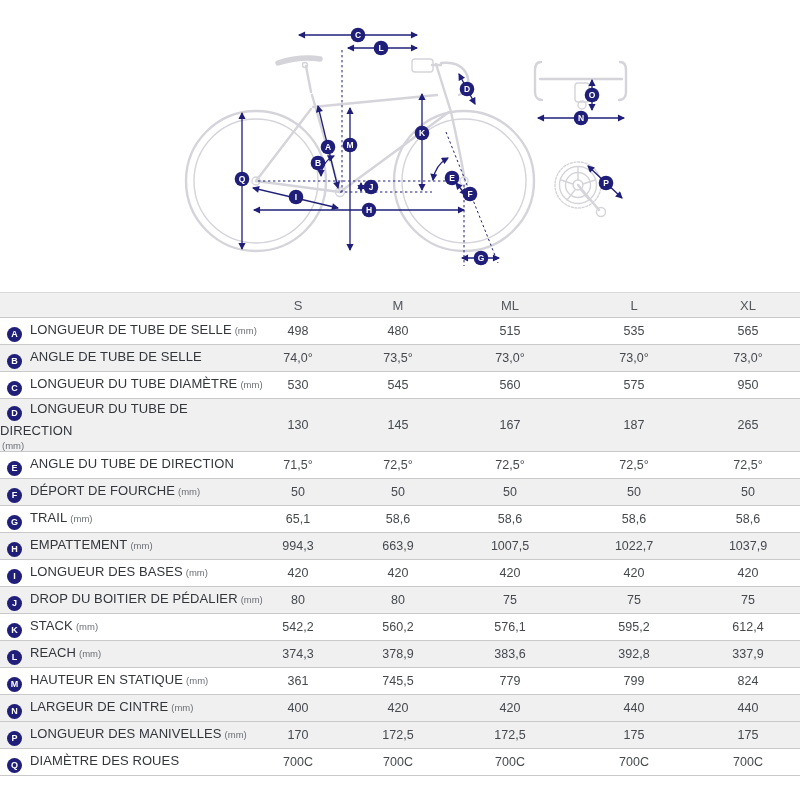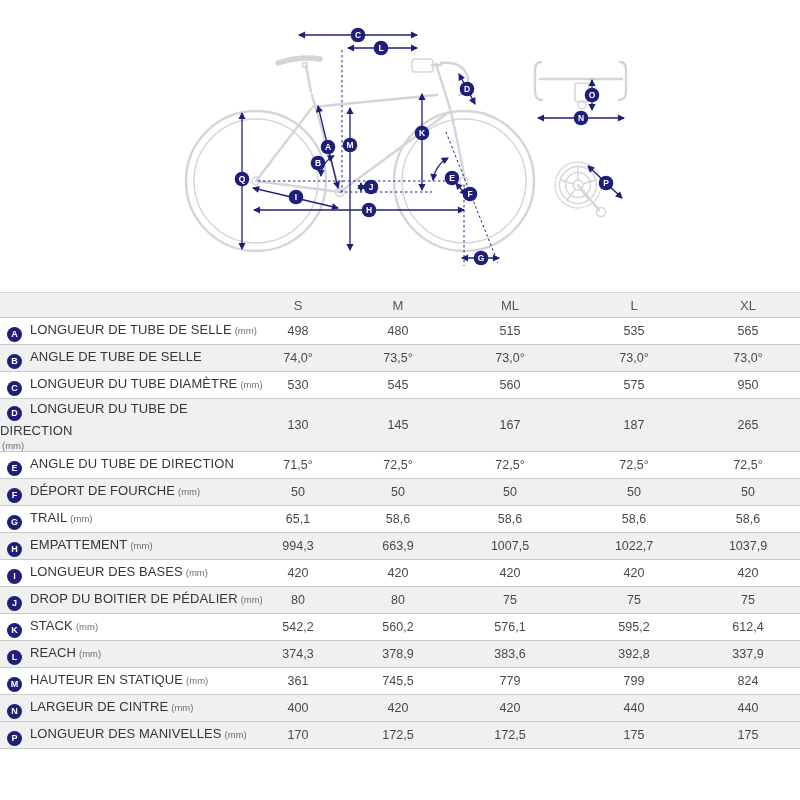--- a/index.html
+++ b/index.html
@@ -327,16 +327,24 @@
           <td class="val">440</td>
         </tr>
         <tr class="alt">
           <td class="lbl"><span class="bdg">P</span><span class="lab">LONGUEUR DES MANIVELLES</span><span class="unit">(mm)</span></td>
           <td class="val">170</td>
           <td class="val">172,5</td>
           <td class="val">172,5</td>
           <td class="val">175</td>
           <td class="val">175</td>
         </tr>
+        <tr class="">
+          <td class="lbl"><span class="bdg">Q</span><span class="lab">DIAMÈTRE DES ROUES</span></td>
+          <td class="val">700C</td>
+          <td class="val">700C</td>
+          <td class="val">700C</td>
+          <td class="val">700C</td>
+          <td class="val">700C</td>
+        </tr>
       </tbody>
   </table>
 
 </div>
 
 </body></html>

